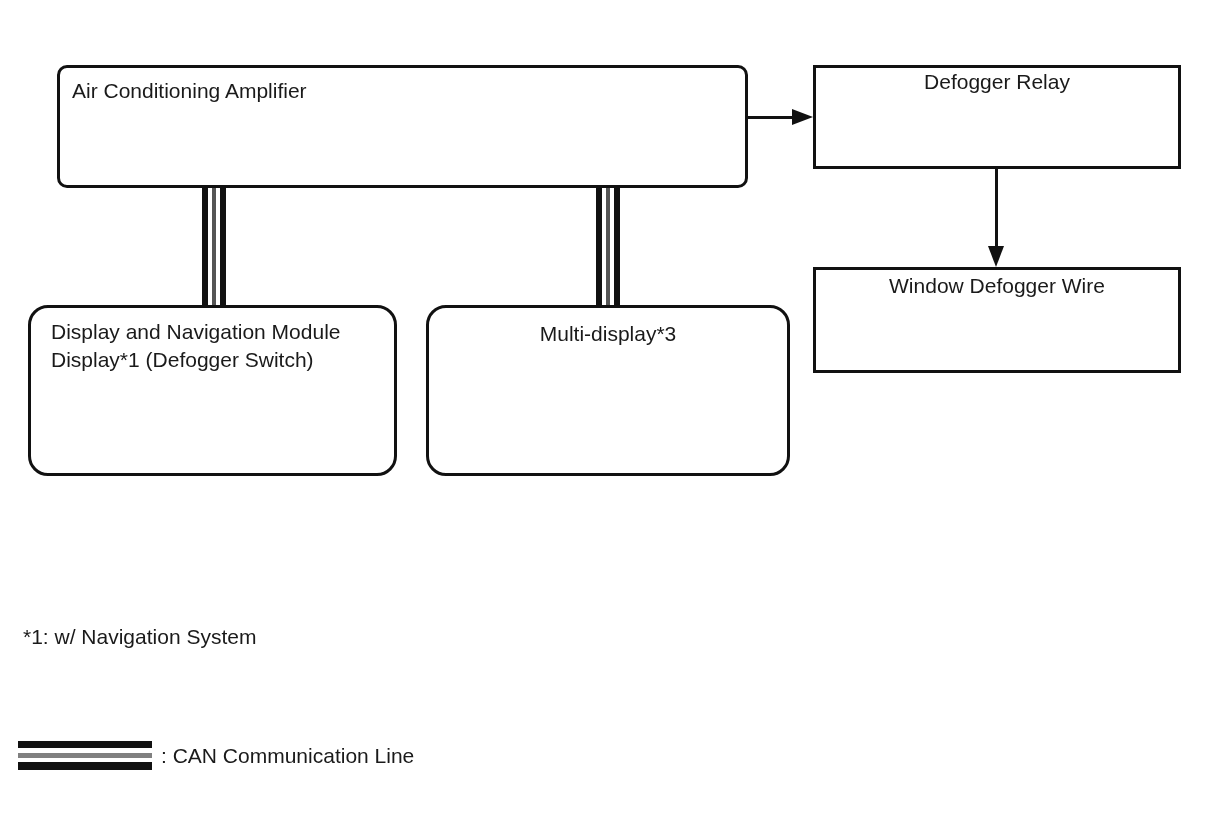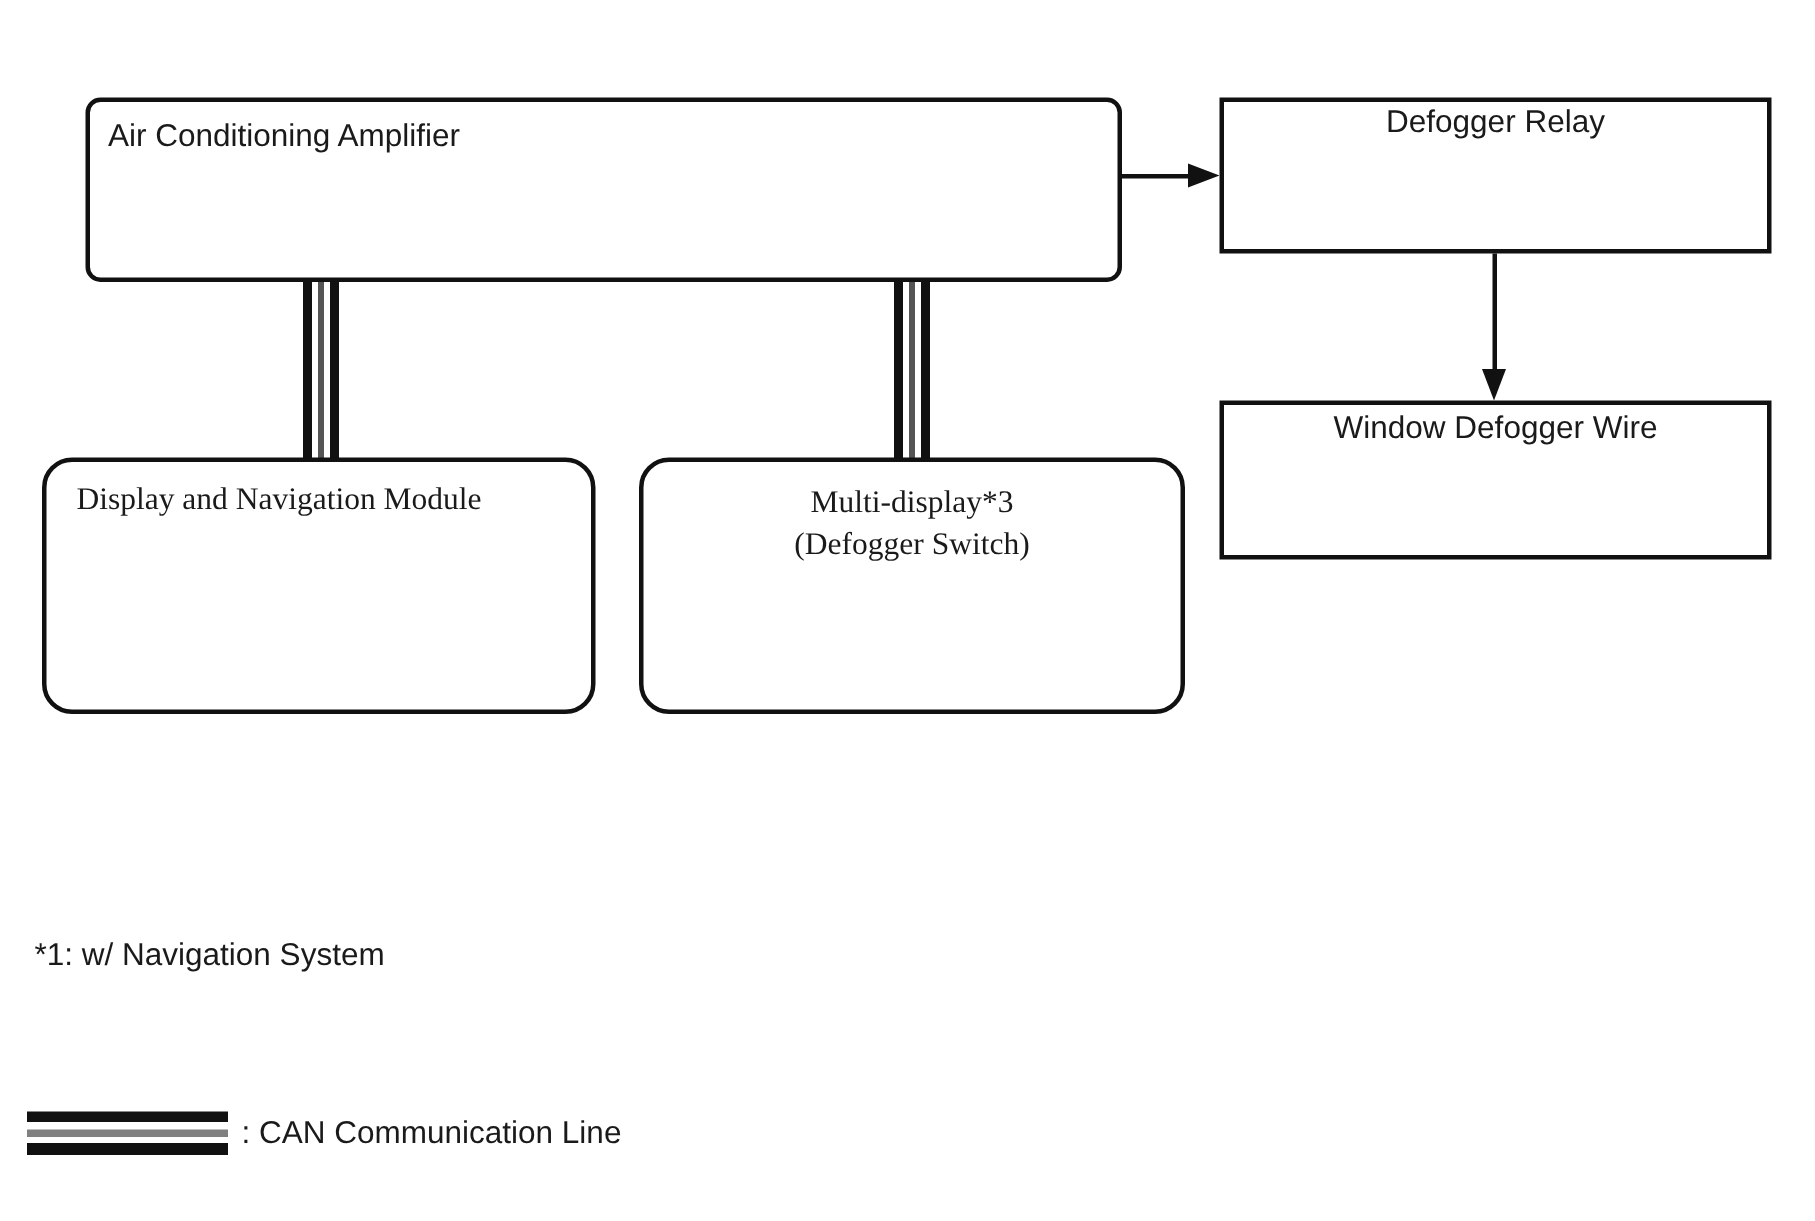--- a/index.html
+++ b/index.html
@@ -19,21 +19,21 @@
     border-radius: 27px;
   }
   .node {
     position: absolute;
     box-sizing: border-box;
     border: 3px solid #111111;
     background: #ffffff;
     z-index: 2;
     line-height: 28px;
   }
-  .rounded-lg { border-radius: 20px; font-family: Liberation Serif, serif; }
+  .rounded-lg { border-radius: 20px; }
   .rounded-sm { border-radius: 10px; }
   .center { text-align: center; }
   
   .node-amplifier   { left: 57px;  top: 65px;  width: 691px; height: 123px; padding: 9px 12px; }
   .node-relay       { left: 813px; top: 65px;  width: 368px; height: 104px; }
   .node-window      { left: 813px; top: 267px; width: 368px; height: 106px; padding-top: 2px; }
   .node-displaynav  { left: 28px;  top: 305px; width: 369px; height: 171px; padding: 10px 20px; }
   .node-multi       { left: 426px; top: 305px; width: 364px; height: 171px; padding-top: 12px; }
 
   
@@ -147,25 +147,25 @@
   <div class="node center node-relay">
     <span>Defogger Relay</span>
   </div>
 
   <div class="node center node-window">
     <span>Window Defogger Wire</span>
   </div>
 
   <div class="node rounded-lg node-displaynav">
     <div>Display and Navigation Module</div>
+    <div>Display*1 (Defogger Switch)</div>
   </div>
 
   <div class="node rounded-lg center node-multi">
     <div>Multi-display*3</div>
-    <div>(Defogger Switch)</div>
   </div>
 
   <div class="footnote footnote-1">*1: w/ Navigation System</div>
 
   <div class="legend-symbol">
     <div class="b1"></div>
     <div class="g1"></div>
     <div class="b2"></div>
     <div class="g2"></div>
     <div class="b3"></div>

